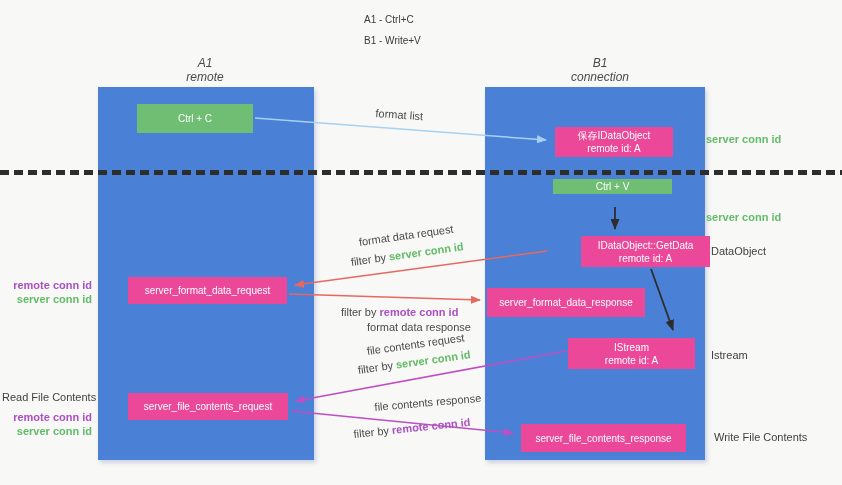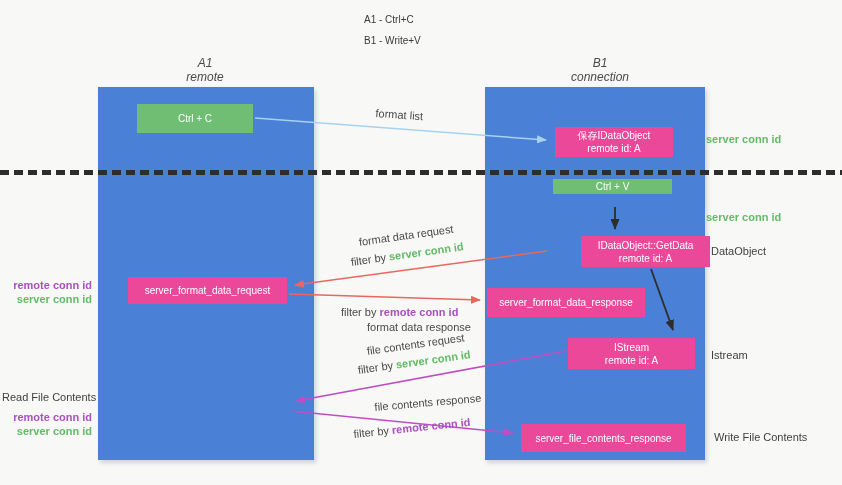--- a/index.html
+++ b/index.html
@@ -71,20 +71,23 @@
 
   <div class="box orangebox" style="left:487px;top:288px;width:158px;height:29px;">
     <span>server_format_data_response</span>
   </div>
 
   <div class="box orangebox" style="left:568px;top:338px;width:127px;height:31px;">
     <span>IStream</span>
     <span>remote id: A</span>
   </div>
 
+  <div class="box orangebox" style="left:128px;top:393px;width:160px;height:27px;">
+    <span>server_file_contents_request</span>
+  </div>
 
   <div class="box orangebox" style="left:521px;top:424px;width:165px;height:28px;">
     <span>server_file_contents_response</span>
   </div>
 
   <svg id="arrows" width="842" height="485">
     <defs>
       <marker id="m-blue" markerUnits="userSpaceOnUse" markerWidth="10" markerHeight="8" refX="9" refY="4" orient="auto">
         <path d="M0,0 L10,4 L0,8 z" fill="#a6d2f0"></path>
       </marker>

